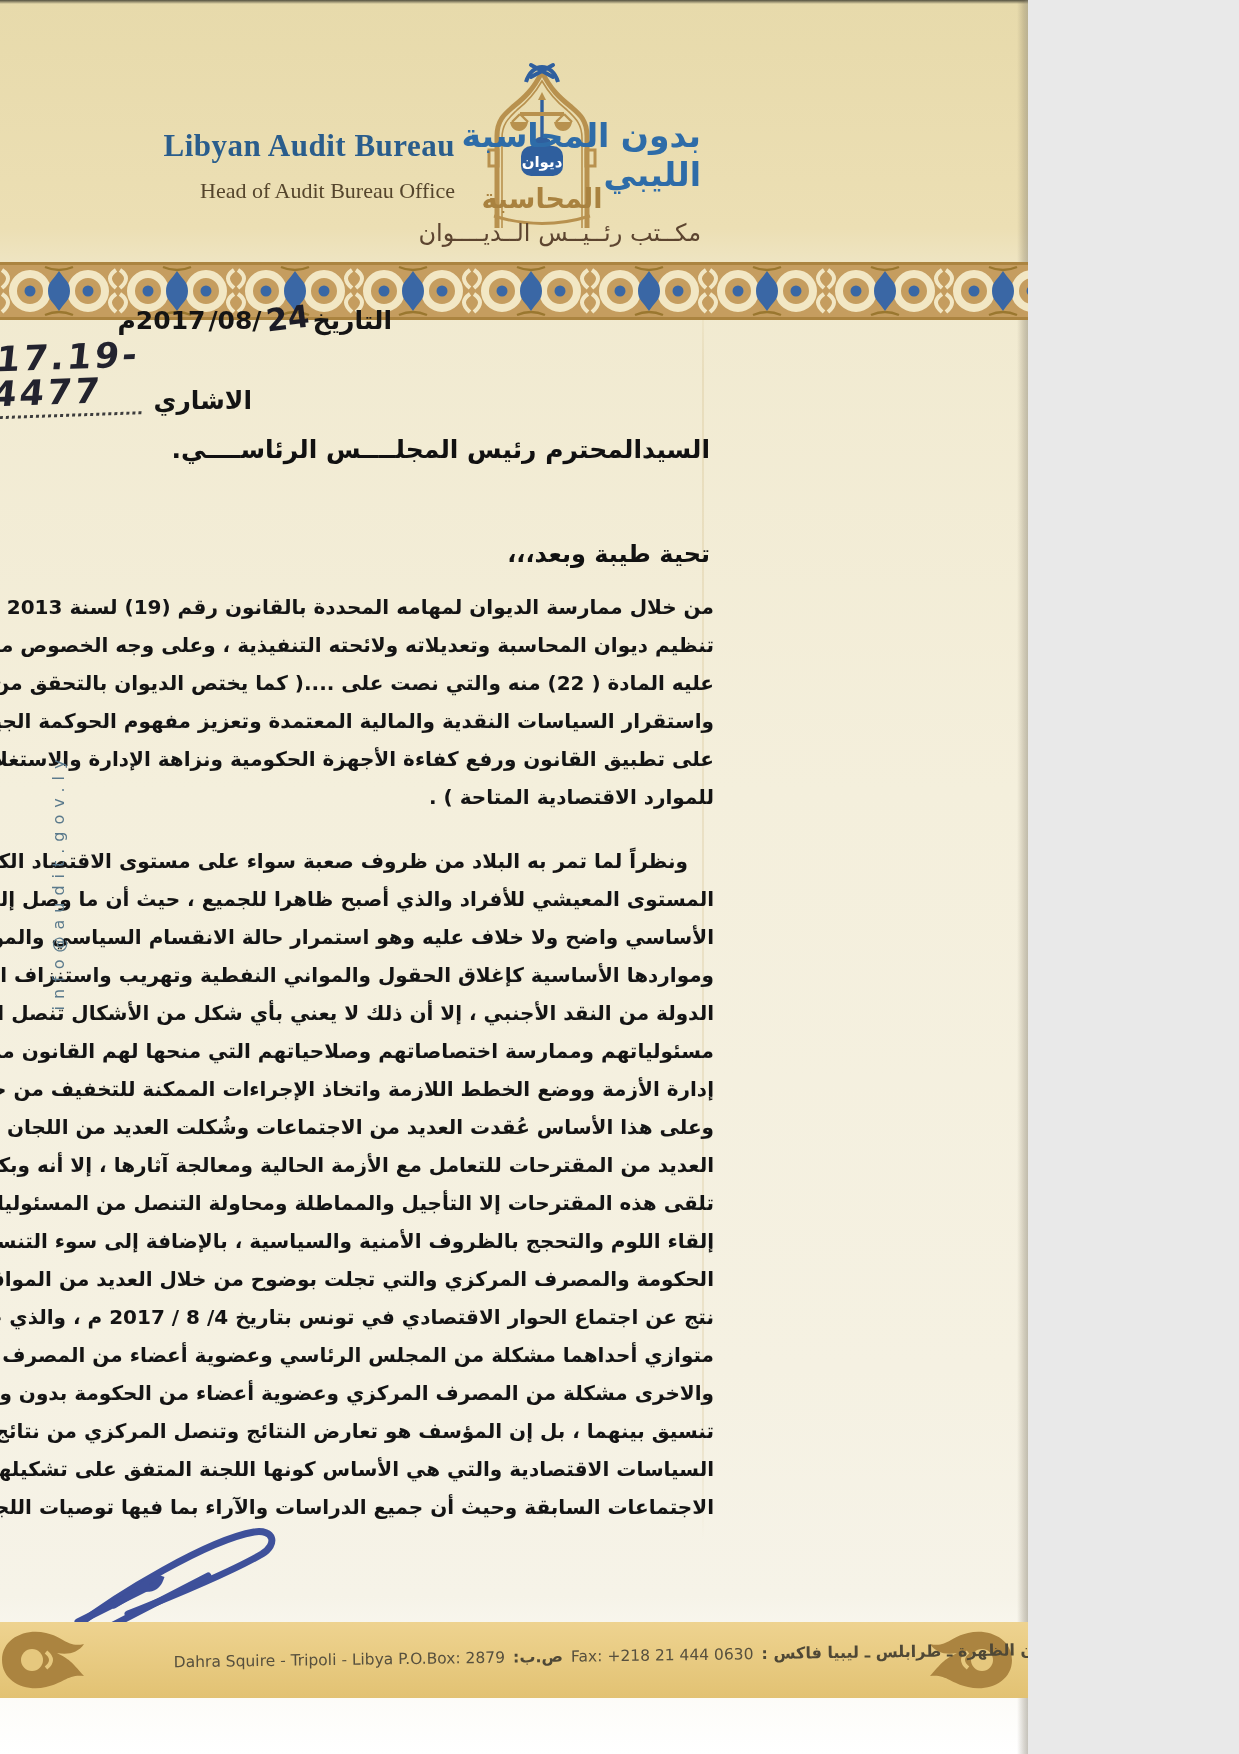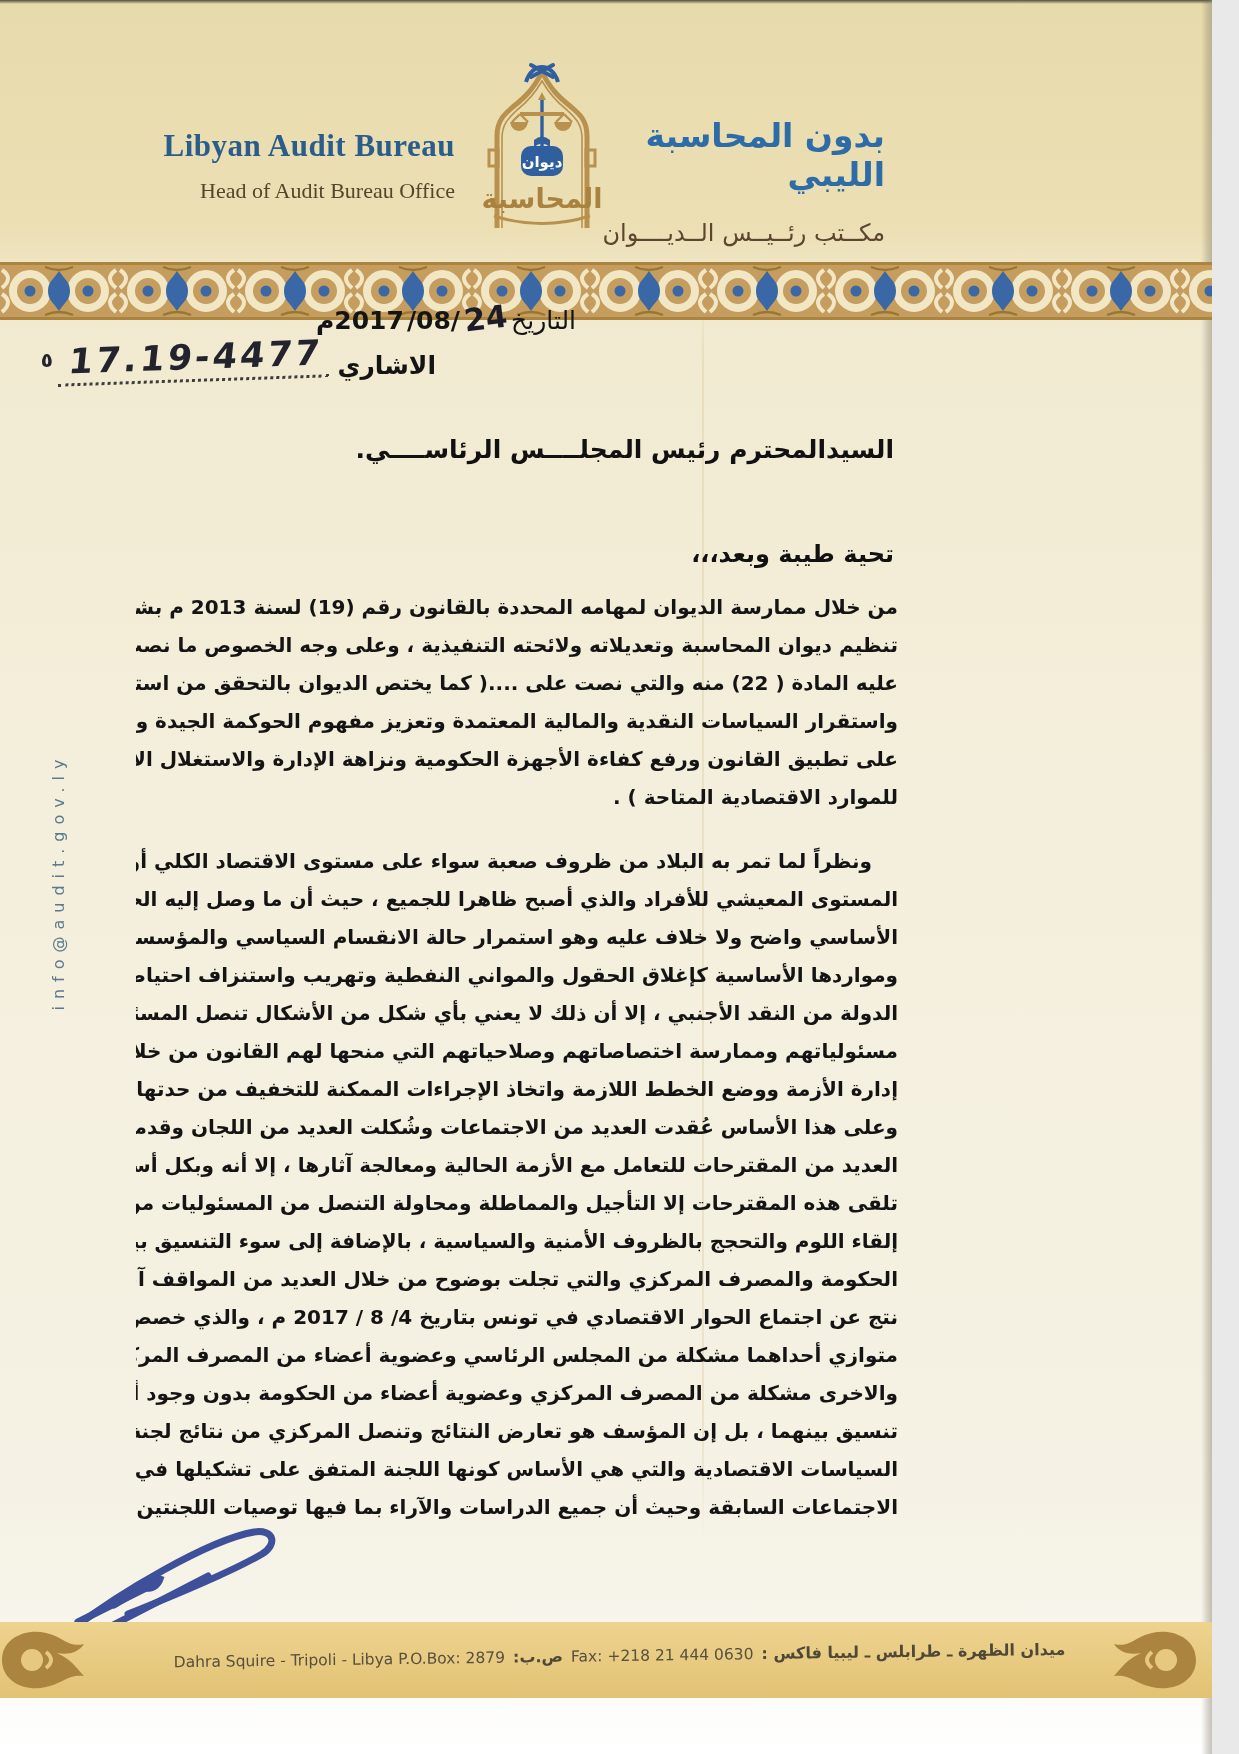--- a/index.html
+++ b/index.html
@@ -1,17 +1,17 @@
 <!DOCTYPE html>
 <html lang="ar"><head>
 <meta charset="utf-8">
 <style>
   html,body{margin:0;padding:0;background:#e9e9e9;}
   .page{
-    position:relative;width:1212px;height:1754px;overflow:hidden;
+    position:relative;width:1028px;height:1754px;overflow:hidden;
     font-family:"DejaVu Sans",sans-serif;
     background:linear-gradient(180deg,#e7daab 0%,#ecdfb4 13%,#f1ead0 17%,#f4efdc 45%,#f5f1e2 78%,#f6f3e8 91%,#fbfaf4 95%,#ffffff 100%);
   }
   .scan-top{position:absolute;top:0;left:0;right:0;height:4px;
     background:linear-gradient(180deg,rgba(45,45,35,.8),rgba(45,45,35,0));}
   .scan-right{position:absolute;top:0;right:0;width:11px;height:100%;
     background:linear-gradient(90deg,rgba(0,0,0,0),rgba(110,100,80,.25) 60%,rgba(140,135,120,.5));}
   .fold-line{position:absolute;left:702px;top:270px;width:2px;height:1270px;
     background:linear-gradient(180deg,rgba(190,160,95,0),rgba(195,165,100,.20) 8%,rgba(195,165,100,.20) 92%,rgba(190,160,95,0));}
 
@@ -22,21 +22,21 @@
   .ar-block{position:absolute;top:116px;right:327px;width:310px;direction:rtl;text-align:right;}
   .ar-title{font-weight:700;font-size:33px;color:#2e6ca8;}
   .ar-sub{font-weight:400;font-size:24px;color:#5d4530;margin-top:25px;letter-spacing:1px;}
   .logo-wrap{position:absolute;top:56px;left:462px;}
 
   
   .band{position:absolute;top:262px;left:0;width:1239px;height:58px;}
 
   
   .date-row{position:absolute;top:300px;right:636px;display:flex;direction:rtl;align-items:baseline;gap:3px;color:#141414;}
-  .date-label{font-weight:400;font-size:25px;}
+  .date-label{font-weight:700;font-size:25px;}
   .hand-day{font-weight:700;font-size:31px;transform:rotate(-7deg);color:#1c1c26;margin:0 1px;}
   .date-month{font-weight:700;font-size:25px;}
   .date-year{font-weight:700;font-size:25px;}
   .ref-row{position:absolute;top:340px;right:776px;display:flex;direction:rtl;align-items:flex-end;gap:8px;}
   .ref-label{font-weight:700;font-size:25px;color:#141414;padding-bottom:2px;}
   .hand-ref{font-weight:700;font-size:35px;line-height:1;letter-spacing:3px;color:#23232e;
     transform:skewX(-8deg) rotate(-2deg);border-bottom:3px dotted #3c3c3c;padding:0 8px 4px;}
   .ref-mark{font-weight:700;font-size:20px;color:#23232e;padding-bottom:10px;}
 
   

